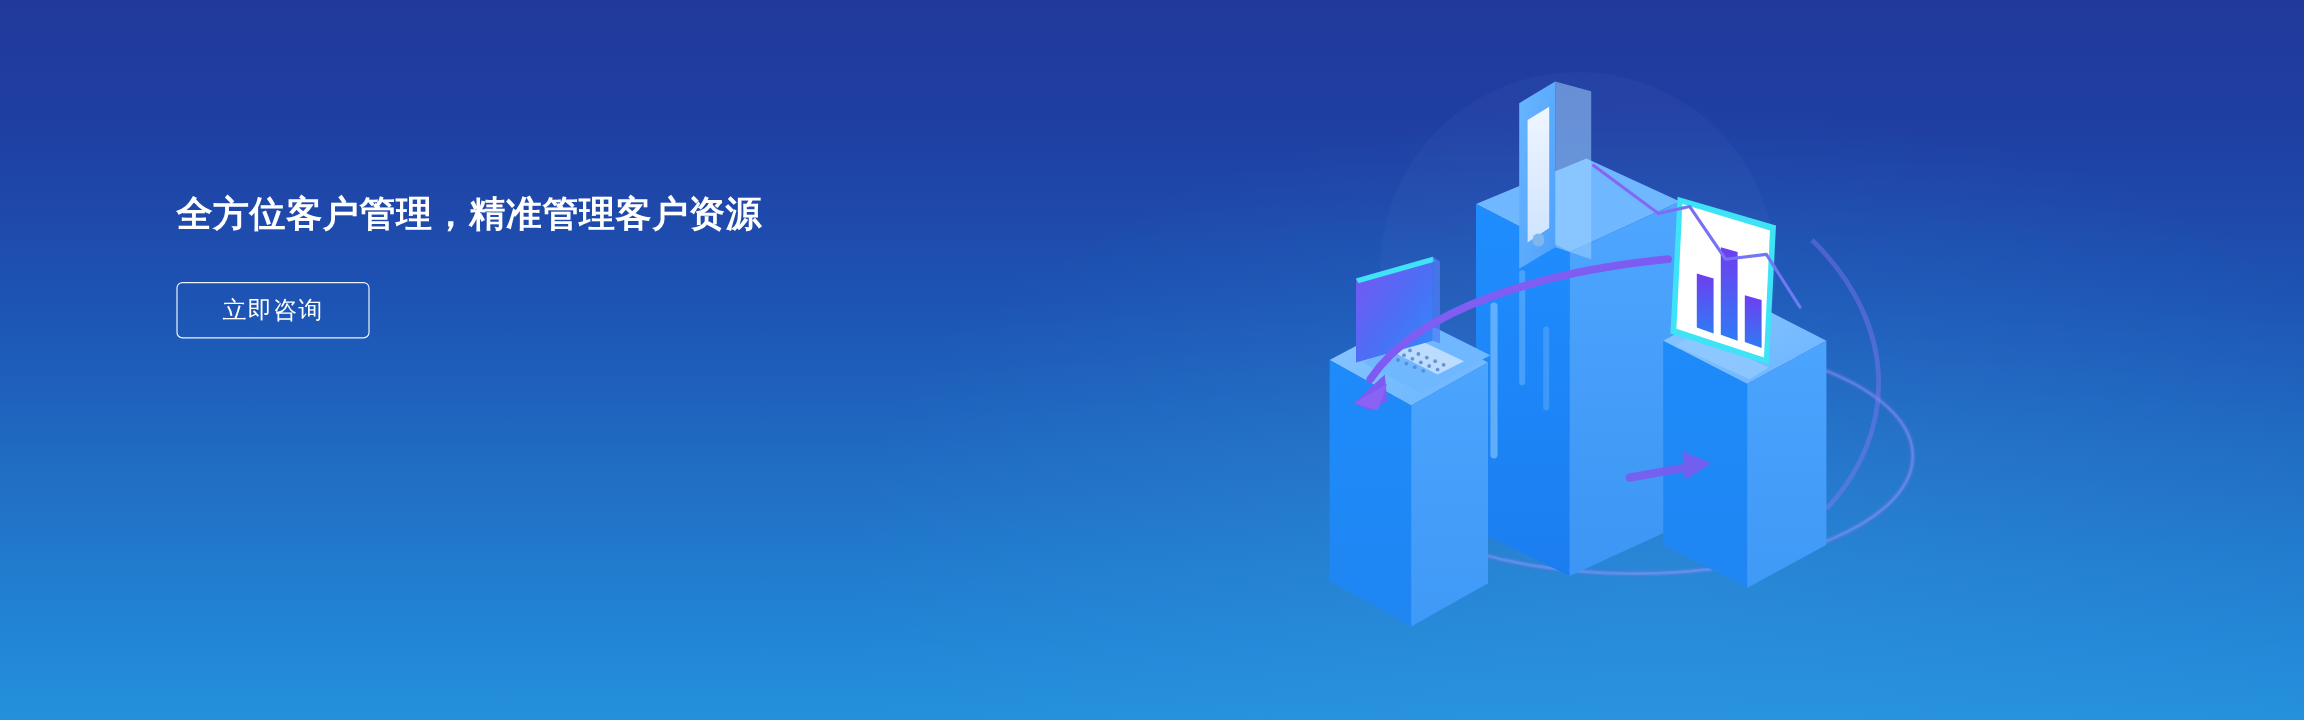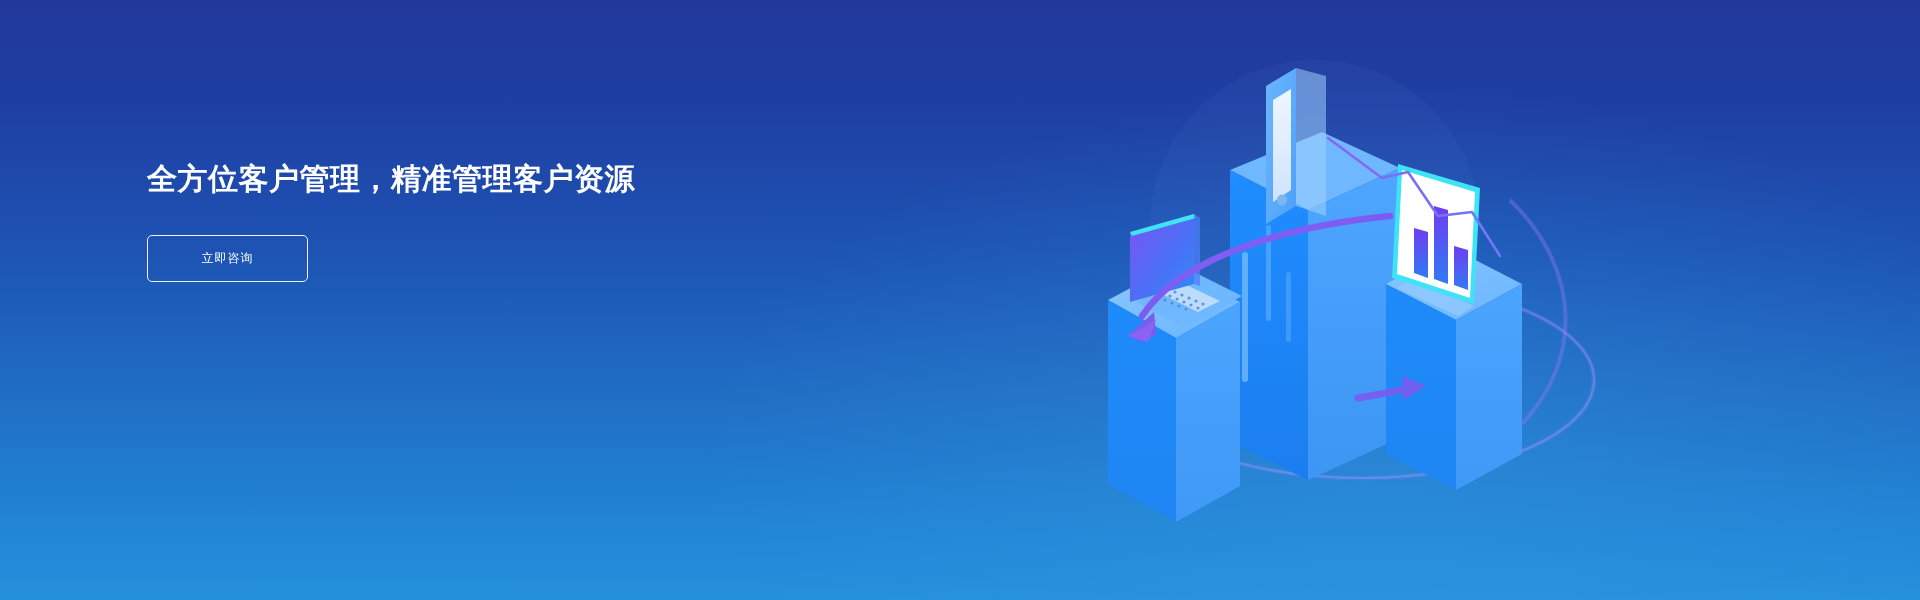--- a/index.html
+++ b/index.html
@@ -62,21 +62,21 @@
   }
   #cta-button {
     margin-top:37px;
     display:inline-flex;
     align-items:center;
     justify-content:center;
     width:161px; height:47px;
     border:1.6px solid rgba(255,255,255,0.92);
     border-radius:5px;
     color:#ffffff;
-    font-size:12px;
+    font-size:20px;
     letter-spacing:1px;
     background:transparent;
     cursor:pointer;
   }
 
   
   #illustration {
     position:absolute;
     left:1090px; top:20px;
     width:560px; height:580px;

